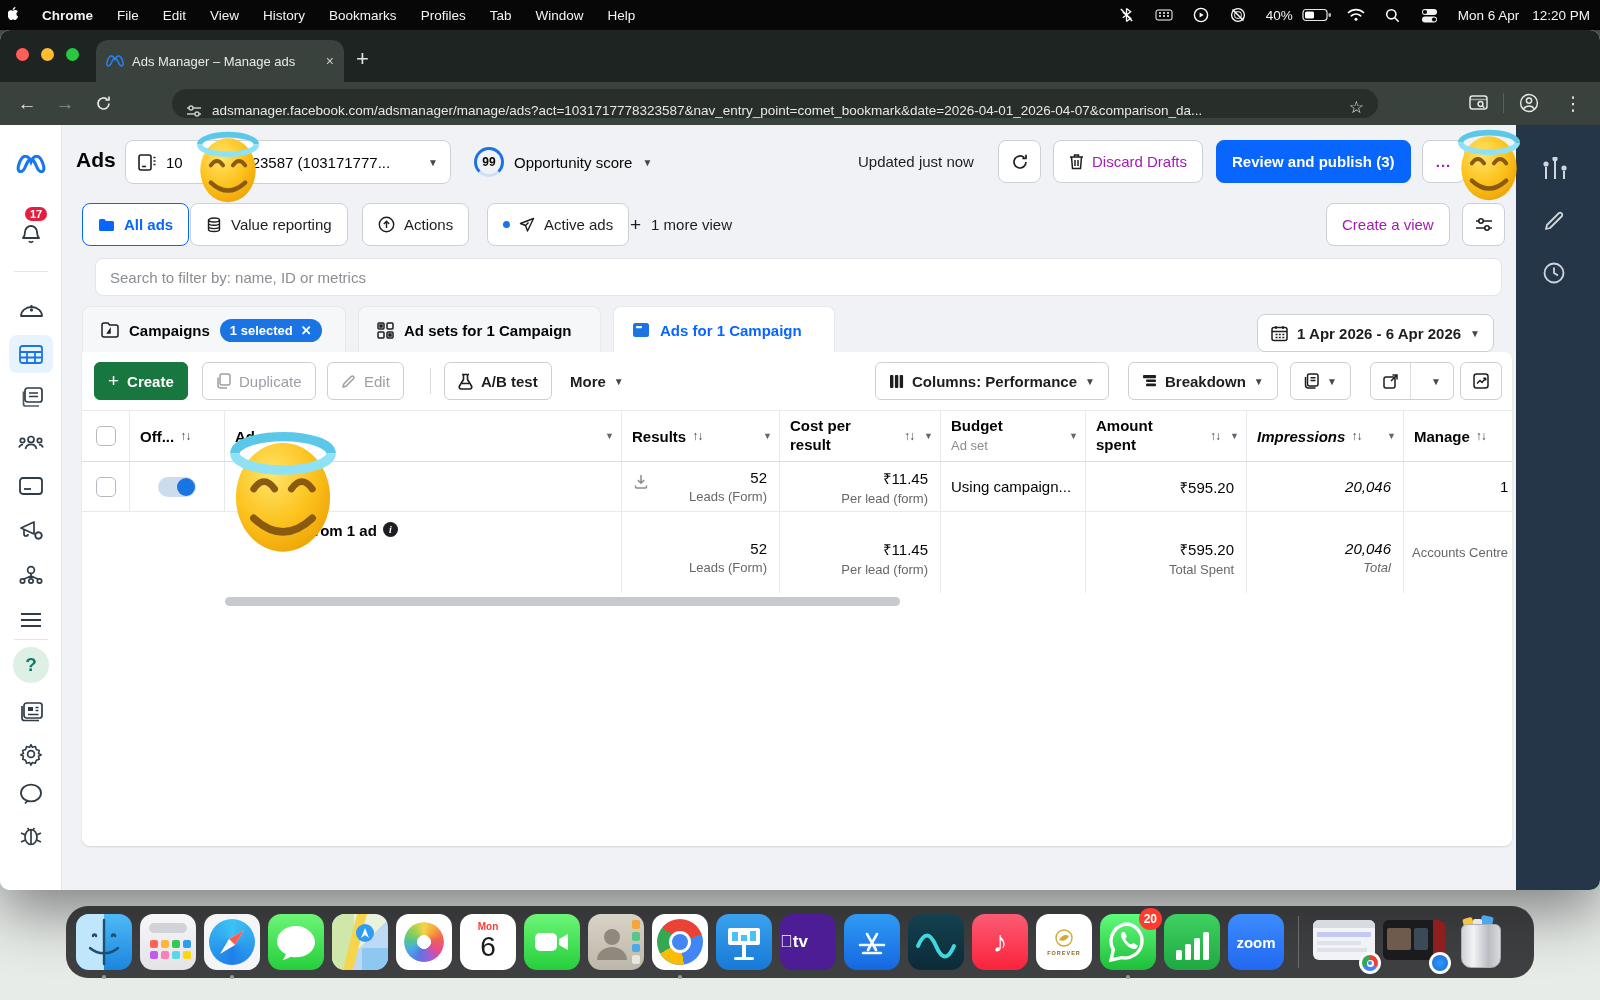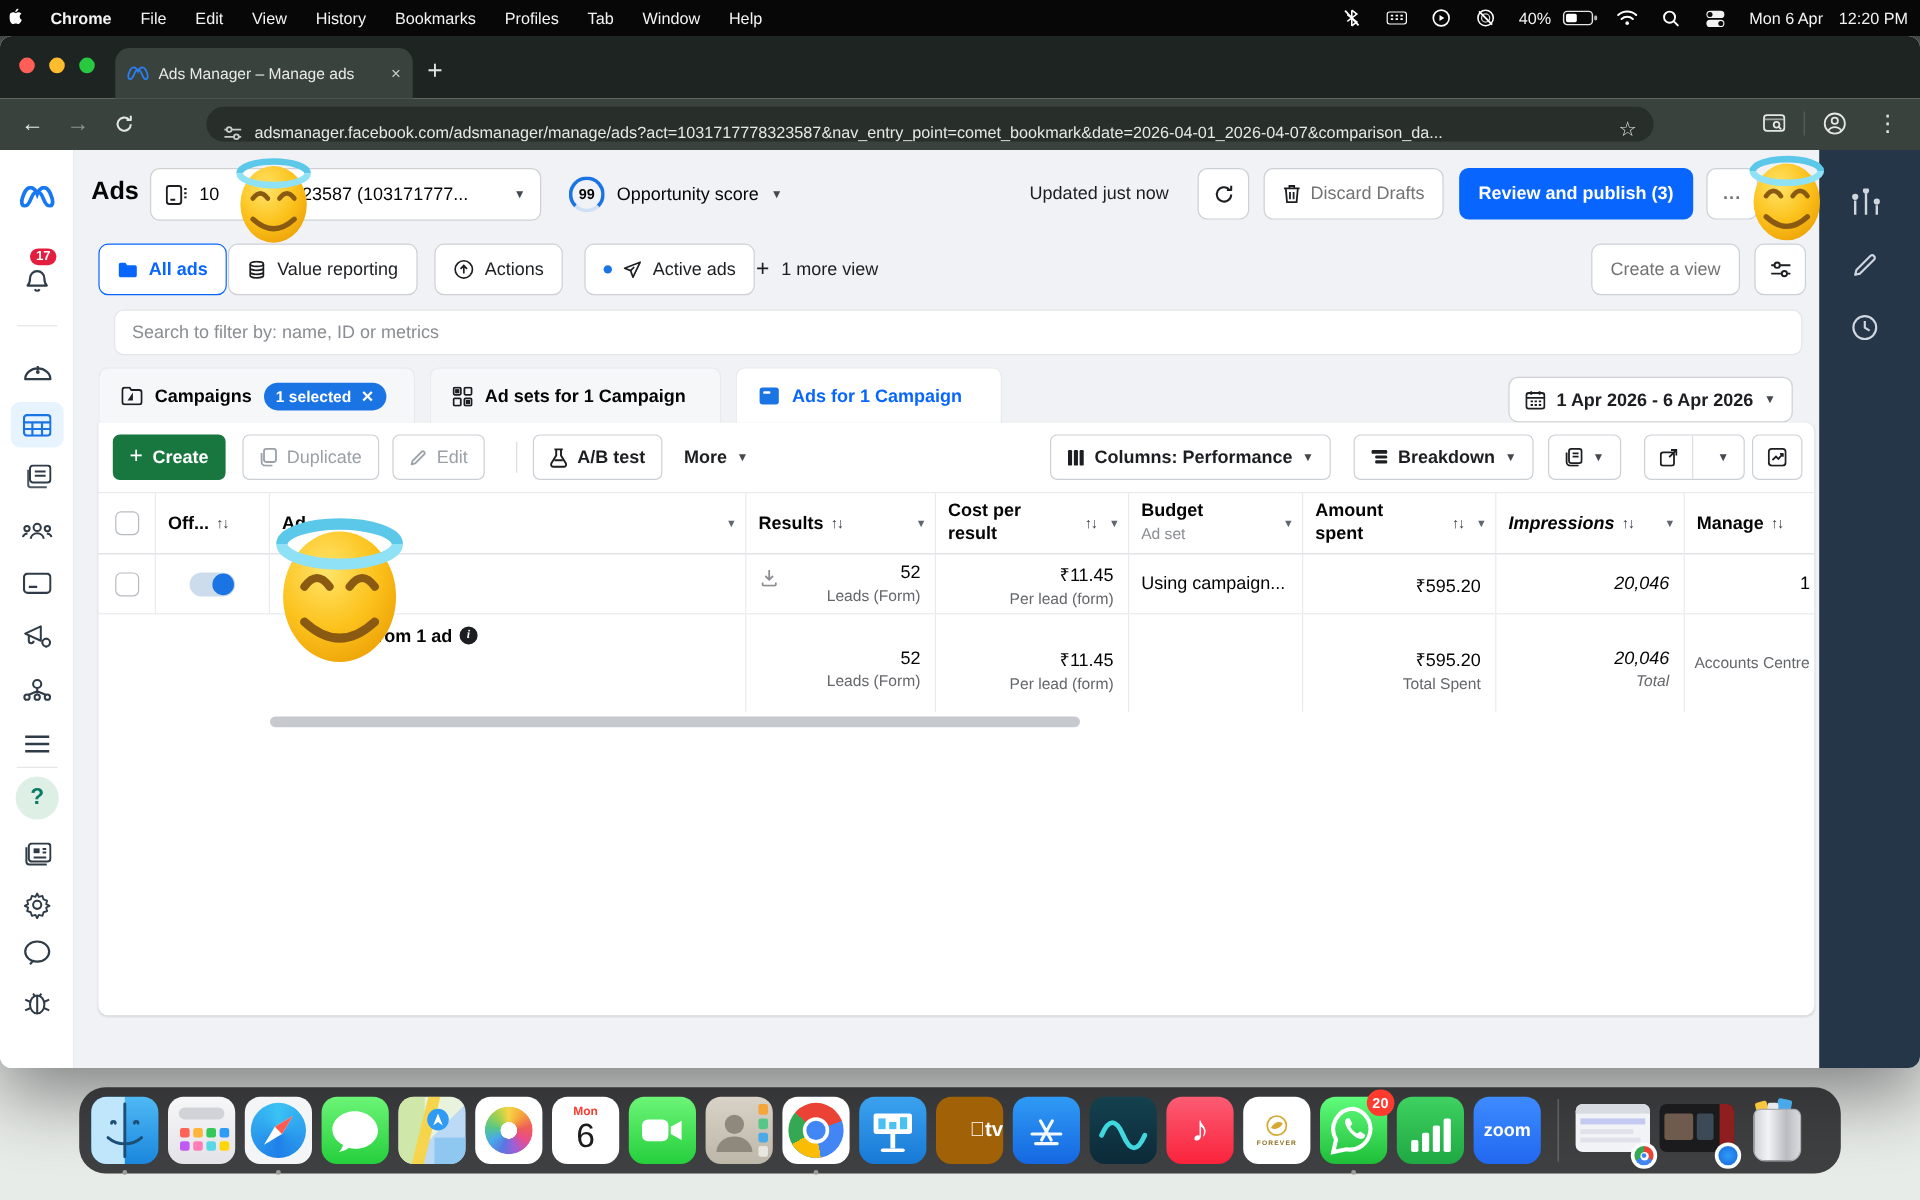--- a/index.html
+++ b/index.html
@@ -42,21 +42,21 @@
 
   .main { position:absolute; left:62px; top:0; right:84px; height:100%; }
 
   
   .h-title { position:absolute; left:14px; top:23px; font-size:21px; font-weight:bold; color:#050505; }
   .acct { position:absolute; left:63px; top:15px; width:326px; height:44px; background:#fff; border:1px solid #ced0d4; border-radius:8px; display:flex; align-items:center; padding:0 12px; gap:9px; font-size:15px; color:#050505; }
   .acct .caret { margin-left:auto; }
   .opp { position:absolute; left:412px; top:15px; height:44px; display:flex; align-items:center; gap:10px; font-size:15px; color:#050505; }
   .score-ring { width:30px; height:30px; border-radius:50%; border:3px solid #1b74e4; border-bottom-color:#cfe0f5; display:flex; align-items:center; justify-content:center; font-size:12px; font-weight:bold; color:#050505; }
   .updated { position:absolute; left:796px; top:28px; font-size:15px; color:#1c1e21; }
-  .btn { display:inline-flex; align-items:center; justify-content:center; gap:8px; background:#fff; border:1px solid #ccd0d5; border-radius:8px; font-size:15px; color:#737373; height:43px; padding:0 15px; }
+  .btn { display:inline-flex; align-items:center; justify-content:center; gap:8px; background:#fff; border:1px solid #ccd0d5; border-radius:8px; font-size:15px; color:#a21caf; height:43px; padding:0 15px; }
   .btn.icononly { width:43px; padding:0; }
   .btn.primary { background:#0866ff; border-color:#0866ff; color:#fff; font-weight:bold; }
   .caret { font-size:10px; color:#44494f; }
 
   
   .viewbtn { position:absolute; top:78px; height:43px; display:inline-flex; align-items:center; gap:9px; background:#fff; border:1px solid #ced0d4; border-radius:8px; padding:0 15px; font-size:15px; font-weight:bold; color:#1c1e21; }
   .viewbtn.activeview { border:1px solid #0866ff; color:#0866ff; }
   .moreview { position:absolute; top:78px; height:43px; display:inline-flex; align-items:center; gap:10px; font-size:15px; color:#1c1e21; }
 
   
@@ -781,21 +781,21 @@
           <rect x="12" y="14" width="32" height="17" rx="2" fill="#fff"></rect>
           <rect x="26" y="31" width="4" height="12" fill="#fff"></rect>
           <rect x="18" y="43" width="20" height="3" rx="1.5" fill="#fff"></rect>
           <rect x="16" y="18" width="6" height="9" fill="#49c1f2"></rect>
           <rect x="25" y="21" width="6" height="6" fill="#49c1f2"></rect>
           <rect x="34" y="17" width="6" height="10" fill="#49c1f2"></rect>
         </svg>
   </div>
     </div>
   <div class="dicon">
-      <div class="face" style="background:#a16207;display:flex;align-items:center;justify-content:flex-end">
+      <div class="face" style="background:#4c1d95;display:flex;align-items:center;justify-content:flex-start">
     <span style="color:#fff;font-size:17px;font-weight:bold;letter-spacing:0">tv</span>
   </div>
     </div>
   <div class="dicon">
       <div class="face" style="background:linear-gradient(180deg,#2f9bf5,#1567e0);display:flex;align-items:center;justify-content:center">
     <svg width="34" height="34" viewBox="0 0 34 34" fill="none" stroke="#fff" stroke-width="2.6" stroke-linecap="round">
           <path d="M13 25L22 9M21 25l-9-16M5 20h24M8 28h18" opacity=".95"></path>
         </svg>
   </div>
     </div>

